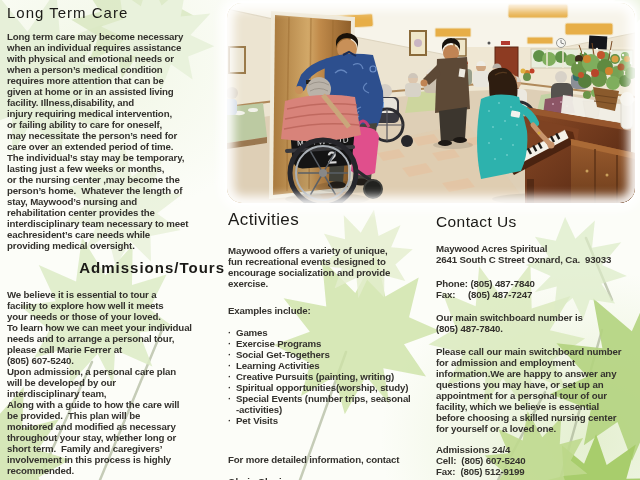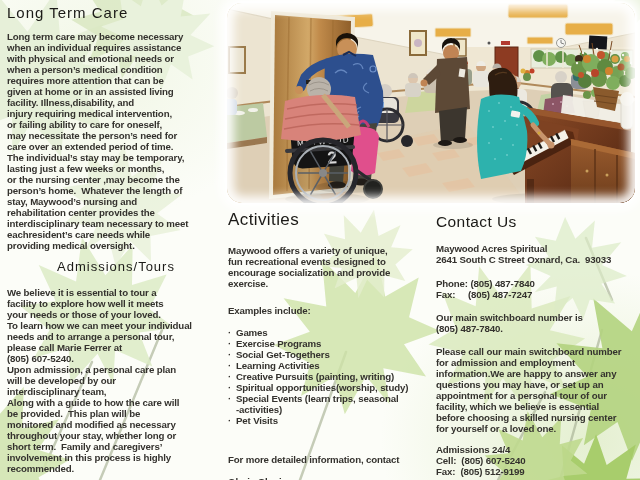--- a/index.html
+++ b/index.html
@@ -5,21 +5,21 @@
   html,body{margin:0;padding:0;}
   body{width:640px;height:480px;overflow:hidden;position:relative;background:#fcfdf8;
        font-family:"Liberation Sans",sans-serif;}
   .page{position:absolute;inset:0;}
   .bg{position:absolute;left:0;top:0;z-index:0;}
   .col{position:absolute;z-index:2;color:#35332f;}
   .h{font-weight:normal;color:#1b1a17;letter-spacing:1px;}
   .p{white-space:pre;font-size:9.7px;line-height:11px;font-weight:bold;letter-spacing:-0.15px;color:#34322e;}
   .left{left:7px;top:2px;width:218px;}
   .h1{font-size:15px;text-align:left;margin:2px 0 10px 0;}
-  .h2{font-size:13px;text-align:center;margin:8px 0 13px 0;}
+  .h2{font-size:15px;text-align:right;margin:8px 0 13px 0;font-weight:bold;}
   .act{left:228px;top:206px;width:208px;}
   .hact{font-size:17px;letter-spacing:.4px;margin:4px 0 0 0;}
   .con{left:436px;top:206px;width:204px;}
   .hcon{font-size:15.5px;letter-spacing:.4px;margin:7px 0 0 0;}
   .mt-intro{margin-top:15px;}
   .mt-label{margin-top:16px;}
   .list{margin-top:11px;}
   .li{display:flex;}
   .li .dot{width:8px;flex:0 0 8px;}
   .mt-more{margin-top:28px;}
@@ -451,21 +451,21 @@
 encourage socialization and provide
 exercise.</div>
     <div class="p mt-label">Examples include:</div>
     <div class="list">
       <div class="li p"><span class="dot">·</span><span>Games</span></div>
       <div class="li p"><span class="dot">·</span><span>Exercise Programs</span></div>
       <div class="li p"><span class="dot">·</span><span>Social Get-Togethers</span></div>
       <div class="li p"><span class="dot">·</span><span>Learning Activities</span></div>
       <div class="li p"><span class="dot">·</span><span>Creative Pursuits (painting, writing)</span></div>
       <div class="li p"><span class="dot">·</span><span>Spiritual opportunities(worship, study)</span></div>
-      <div class="li p"><span class="dot">·</span><span>Special Events (learn trips, seasonal
+      <div class="li p"><span class="dot">·</span><span>Special Events (number trips, seasonal
 -activities)</span></div>
       <div class="li p"><span class="dot">·</span><span>Pet Visits</span></div>
     </div>
     <div class="p mt-more">For more detailed information, contact</div>
     <div class="p mt-name">Gloria Olguin</div>
     <div class="p">Activity Director</div>
   </div>
 
   <div class="col con">
     <div class="h hcon">Contact Us</div>

